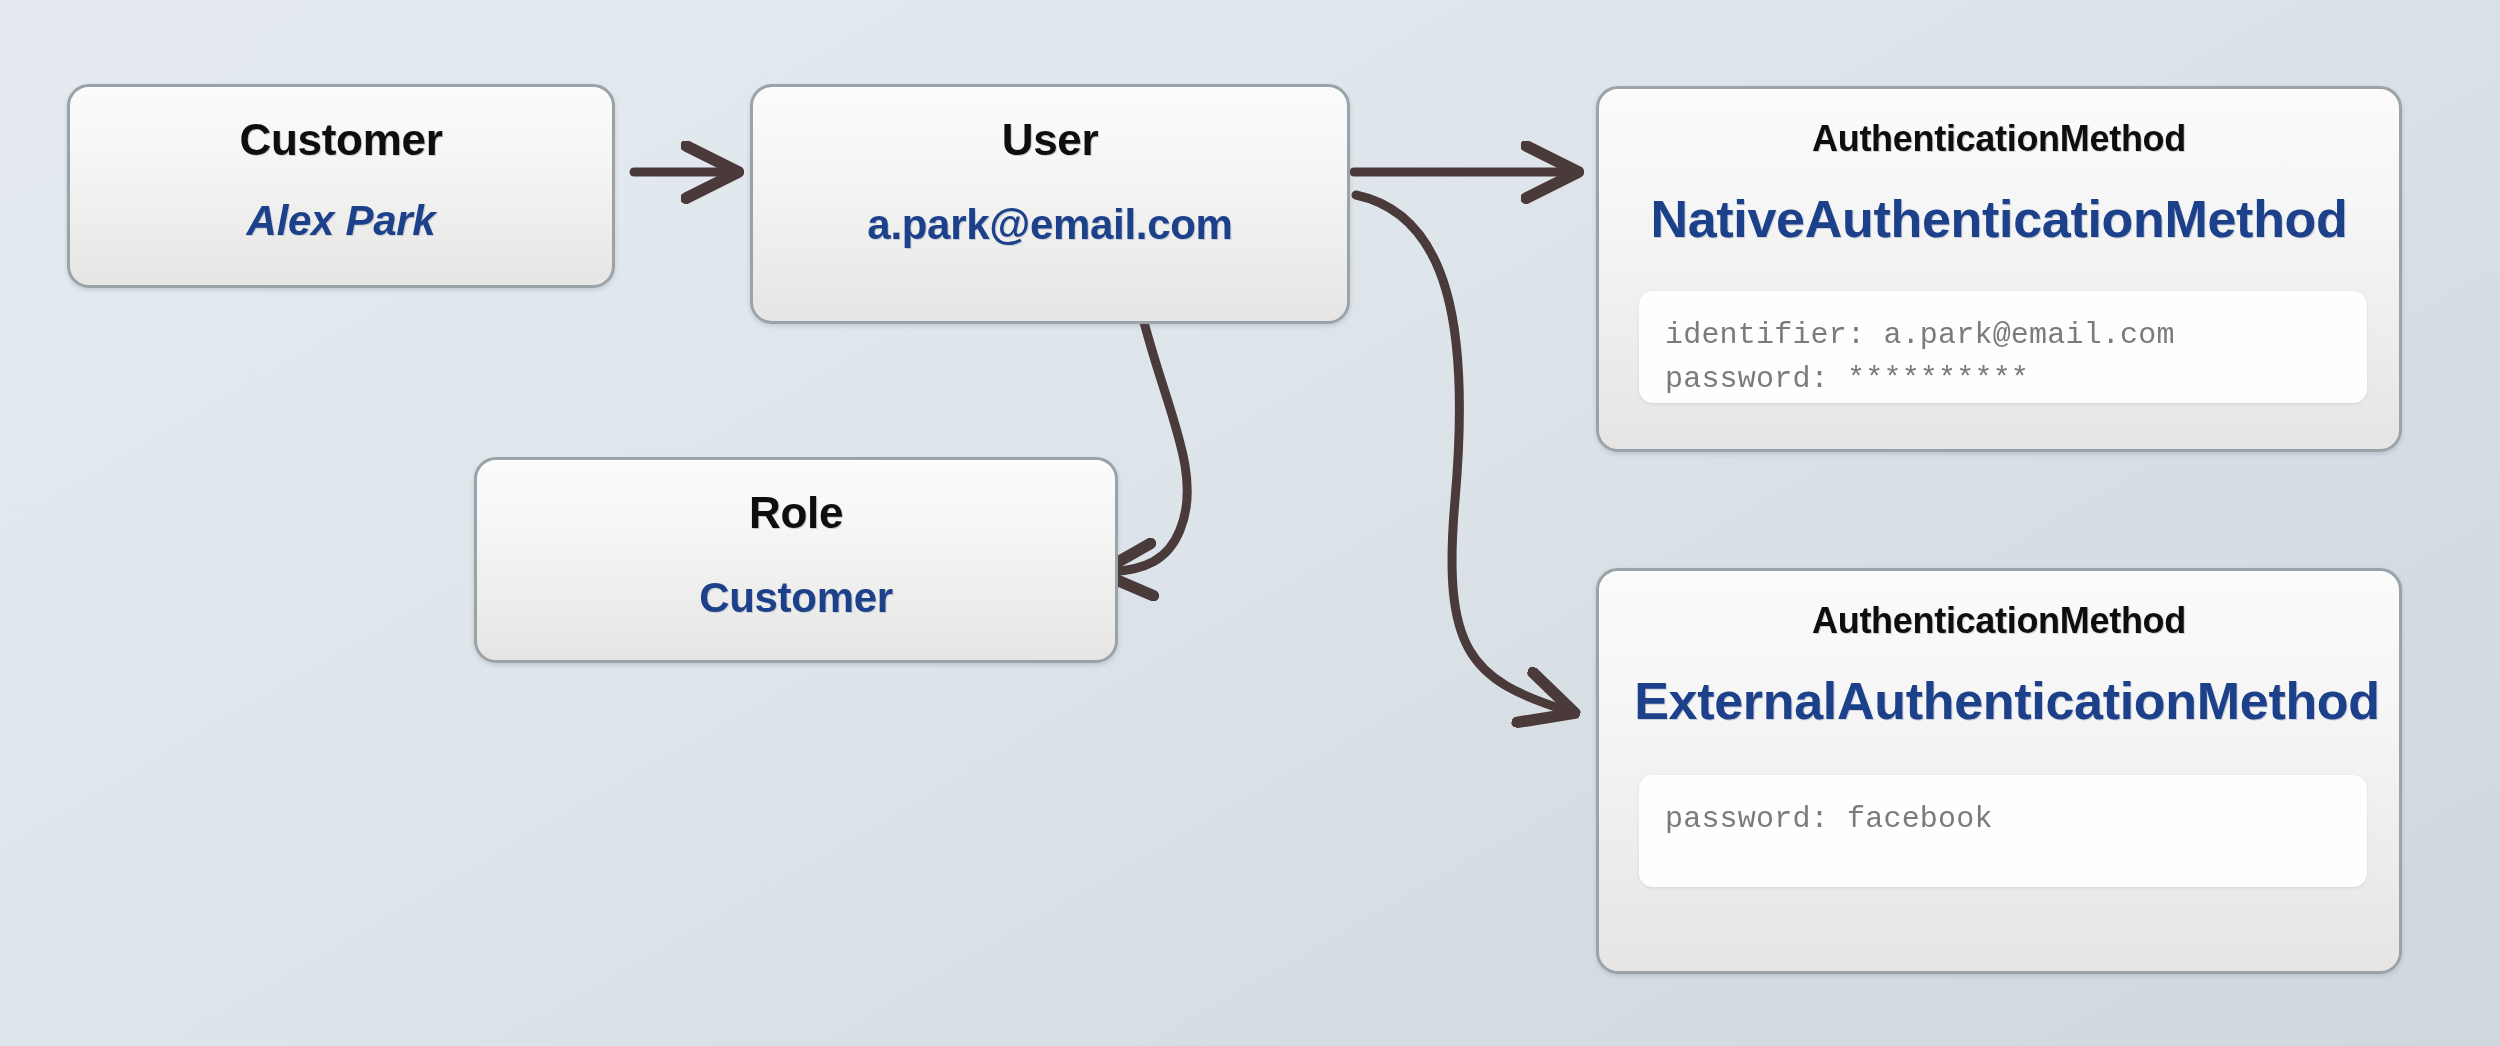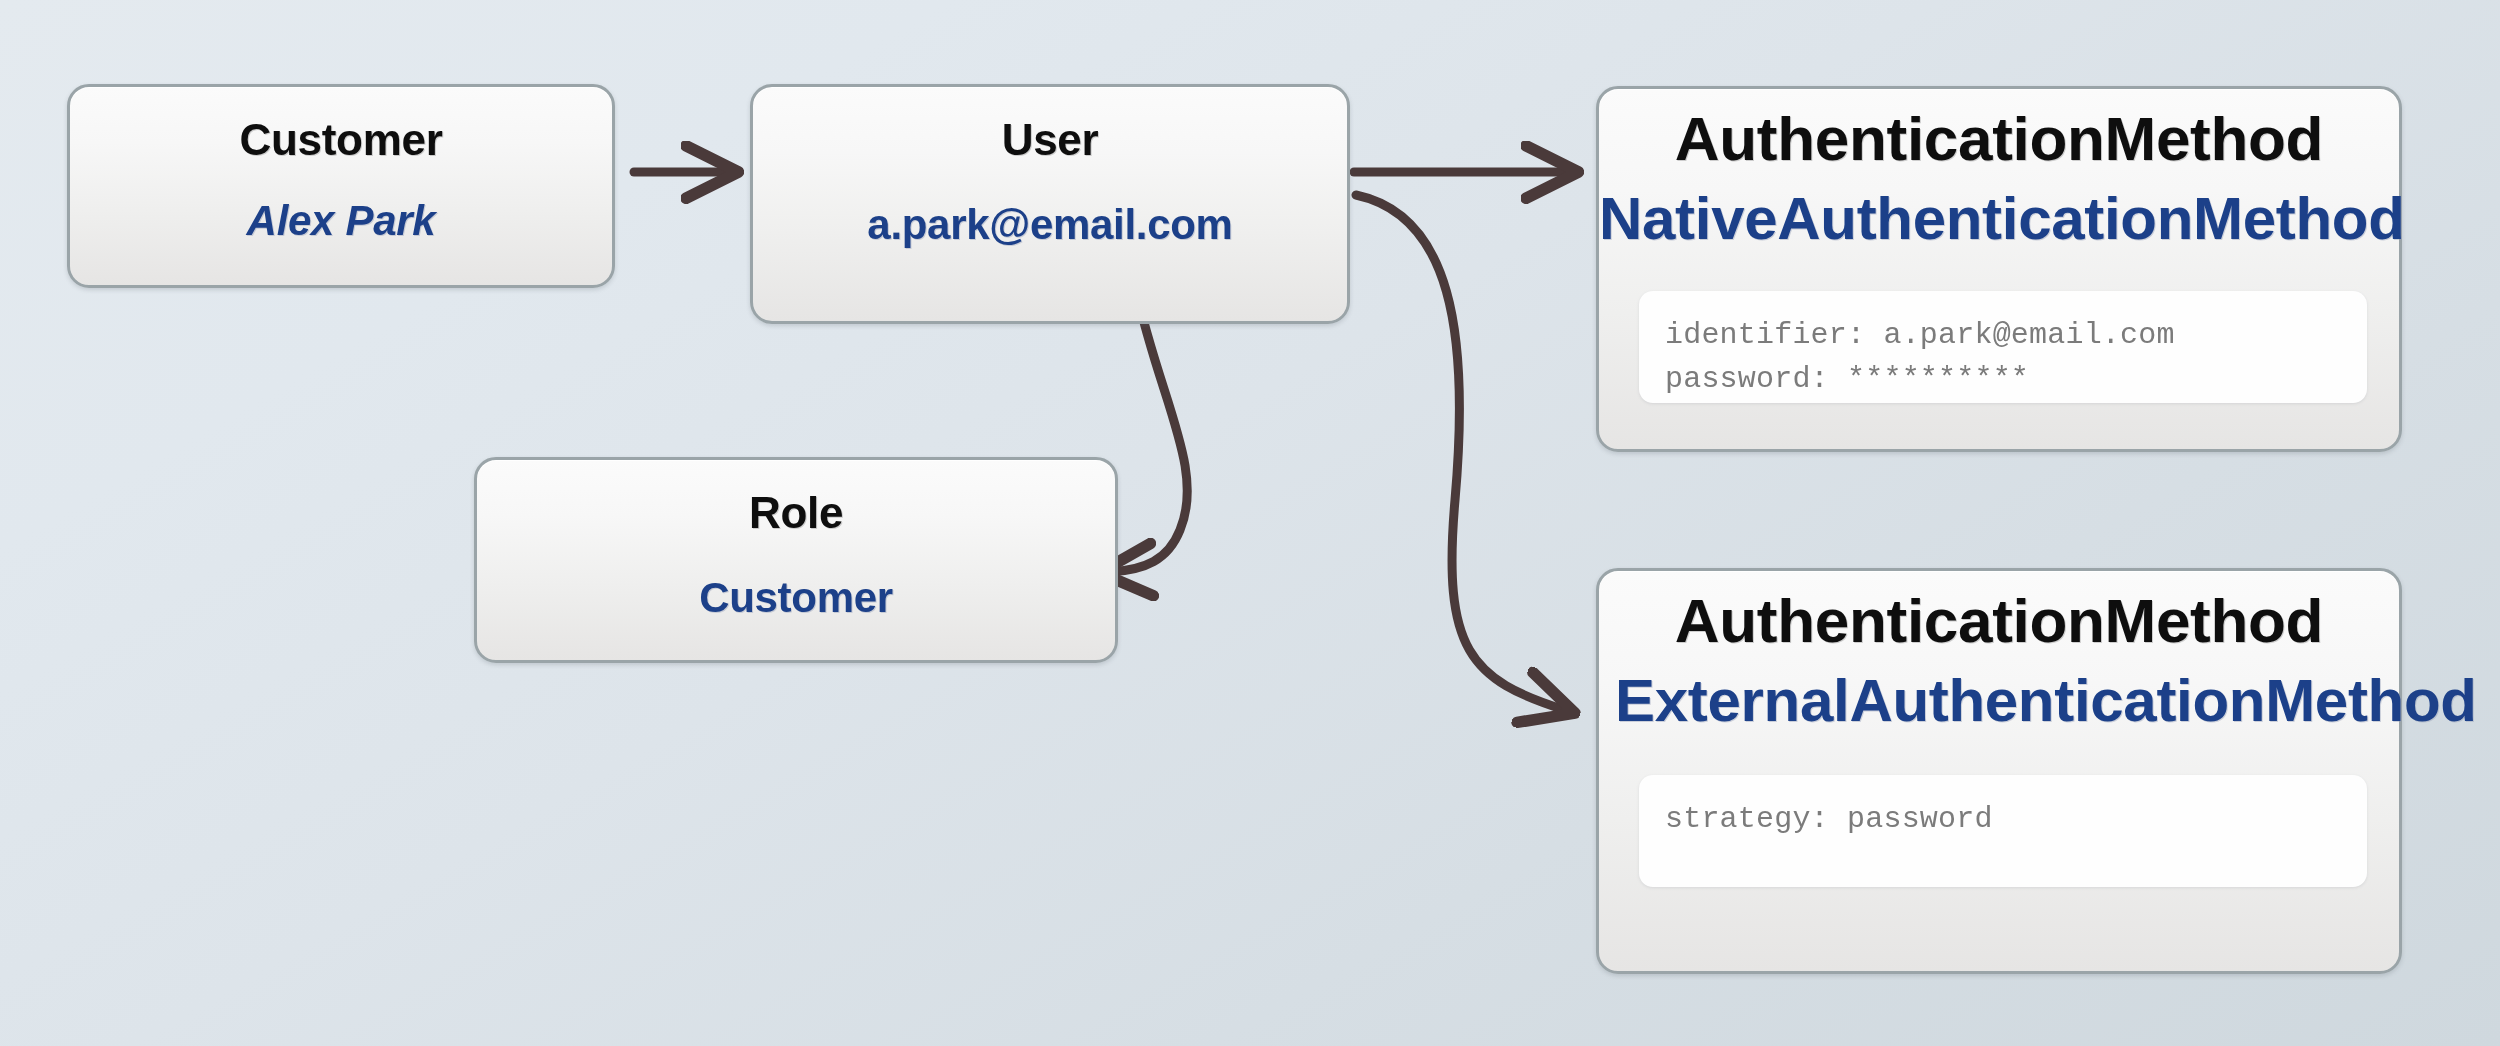--- a/index.html
+++ b/index.html
@@ -56,22 +56,22 @@
     letter-spacing: -0.3px;
     text-shadow: 1px 1px 0 rgba(150,160,185,0.45);
     white-space: nowrap;
   }
 
   
   .node.small .node-title { font-size: 44px; line-height: 50px; }
   .node.small .node-value { font-size: 42px; line-height: 48px; }
 
   
-  .node.large .node-title { font-size: 62px; line-height: 52px; }
-  .node.large .node-value { font-size: 60px; line-height: 56px; }
+  .node.large .node-title { font-size: 36px; line-height: 52px; }
+  .node.large .node-value { font-size: 52px; line-height: 56px; }
 
   
   .attr-panel {
     position: absolute;
     box-sizing: border-box;
     background: #fefefe;
     border-radius: 14px;
     box-shadow: 0 1px 3px rgba(120,130,140,0.18);
     padding: 22px 26px 20px 26px;
   }
@@ -136,17 +136,17 @@
       <div class="attr-line">identifier: a.park@email.com</div>
       <div class="attr-line">password: **********</div>
     </div>
   </div>
 
   <div class="node large" style="left:1596px; top:568px; width:806px; height:406px;">
     <div class="node-title" style="margin-top:24px;">AuthenticationMethod</div>
     <div class="node-value" style="margin-top:26px;padding-left:16px;">ExternalAuthenticationMethod</div>
 
     <div class="attr-panel" style="left:40px; top:204px; width:728px; height:112px;">
-      <div class="attr-line">strategy: password</div>
+      <div class="attr-line">password: facebook</div>
     </div>
   </div>
 
 </div>
 
 </body></html>

